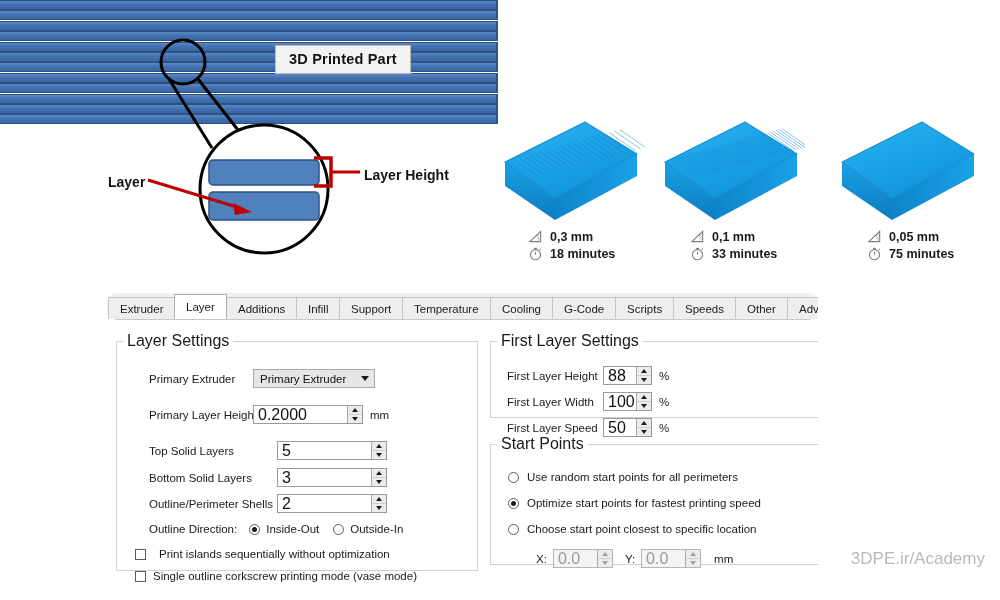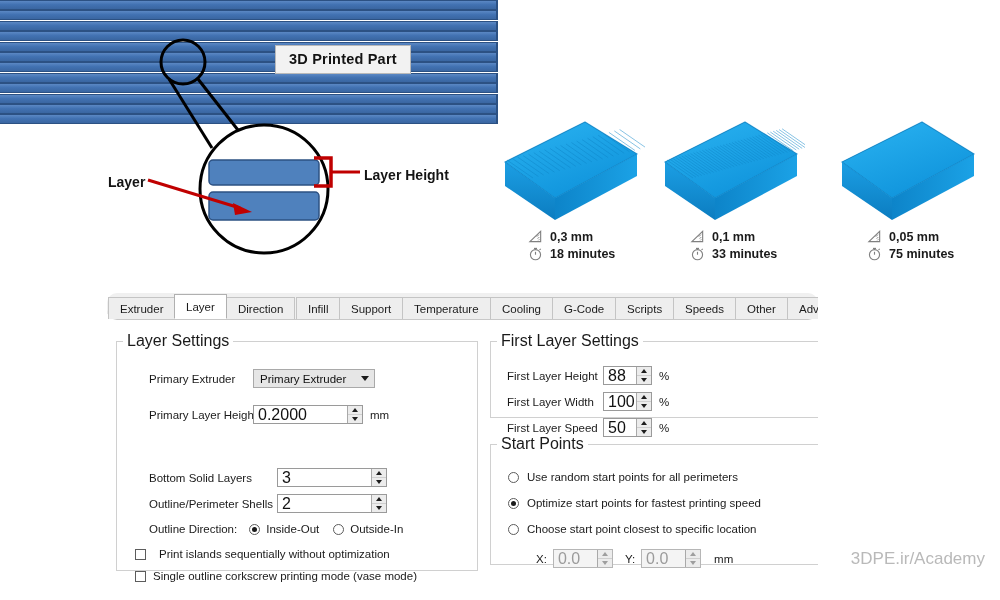--- a/index.html
+++ b/index.html
@@ -358,21 +358,21 @@
         <span>75 minutes</span>
       </div>
     </div>
   </div>
 
 <div id="dialog">
 
   <div id="tabstrip">
       <div class="tab" style="left: 1px;">Extruder</div>
       <div class="tab active" style="left: 67px;">Layer</div>
-      <div class="tab" style="left: 119px;">Direction</div>
+      <div class="tab" style="left: 119px;">Additions</div>
       <div class="tab" style="left: 189px;">Infill</div>
       <div class="tab" style="left: 232px;">Support</div>
       <div class="tab" style="left: 295px;">Temperature</div>
       <div class="tab" style="left: 383px;">Cooling</div>
       <div class="tab" style="left: 445px;">G-Code</div>
       <div class="tab" style="left: 508px;">Scripts</div>
       <div class="tab" style="left: 566px;">Speeds</div>
       <div class="tab" style="left: 628px;">Other</div>
       <div class="tab" style="left: 680px;">Advanc</div>
     </div>
@@ -399,20 +399,34 @@
                 <i class="ar-up"></i>
               </div>
             <div>
                 <i class="ar-dn"></i>
               </div>
           </span>
         </span>
         <span class="unit">mm</span>
       </div>
 
+      <div class="row" style="left:32px;top:91px;">
+        <span class="lbl" style="width:128px;">Top Solid Layers</span>
+        <span class="spin" style="width:110px;">
+          <span class="val">5</span>
+          <span class="btns">
+            <div>
+                <i class="ar-up"></i>
+              </div>
+            <div>
+                <i class="ar-dn"></i>
+              </div>
+          </span>
+        </span>
+      </div>
 
       <div class="row" style="left:32px;top:118px;">
         <span class="lbl" style="width:128px;">Bottom Solid Layers</span>
         <span class="spin" style="width:110px;">
           <span class="val">3</span>
           <span class="btns">
             <div>
                 <i class="ar-up"></i>
               </div>
             <div>

